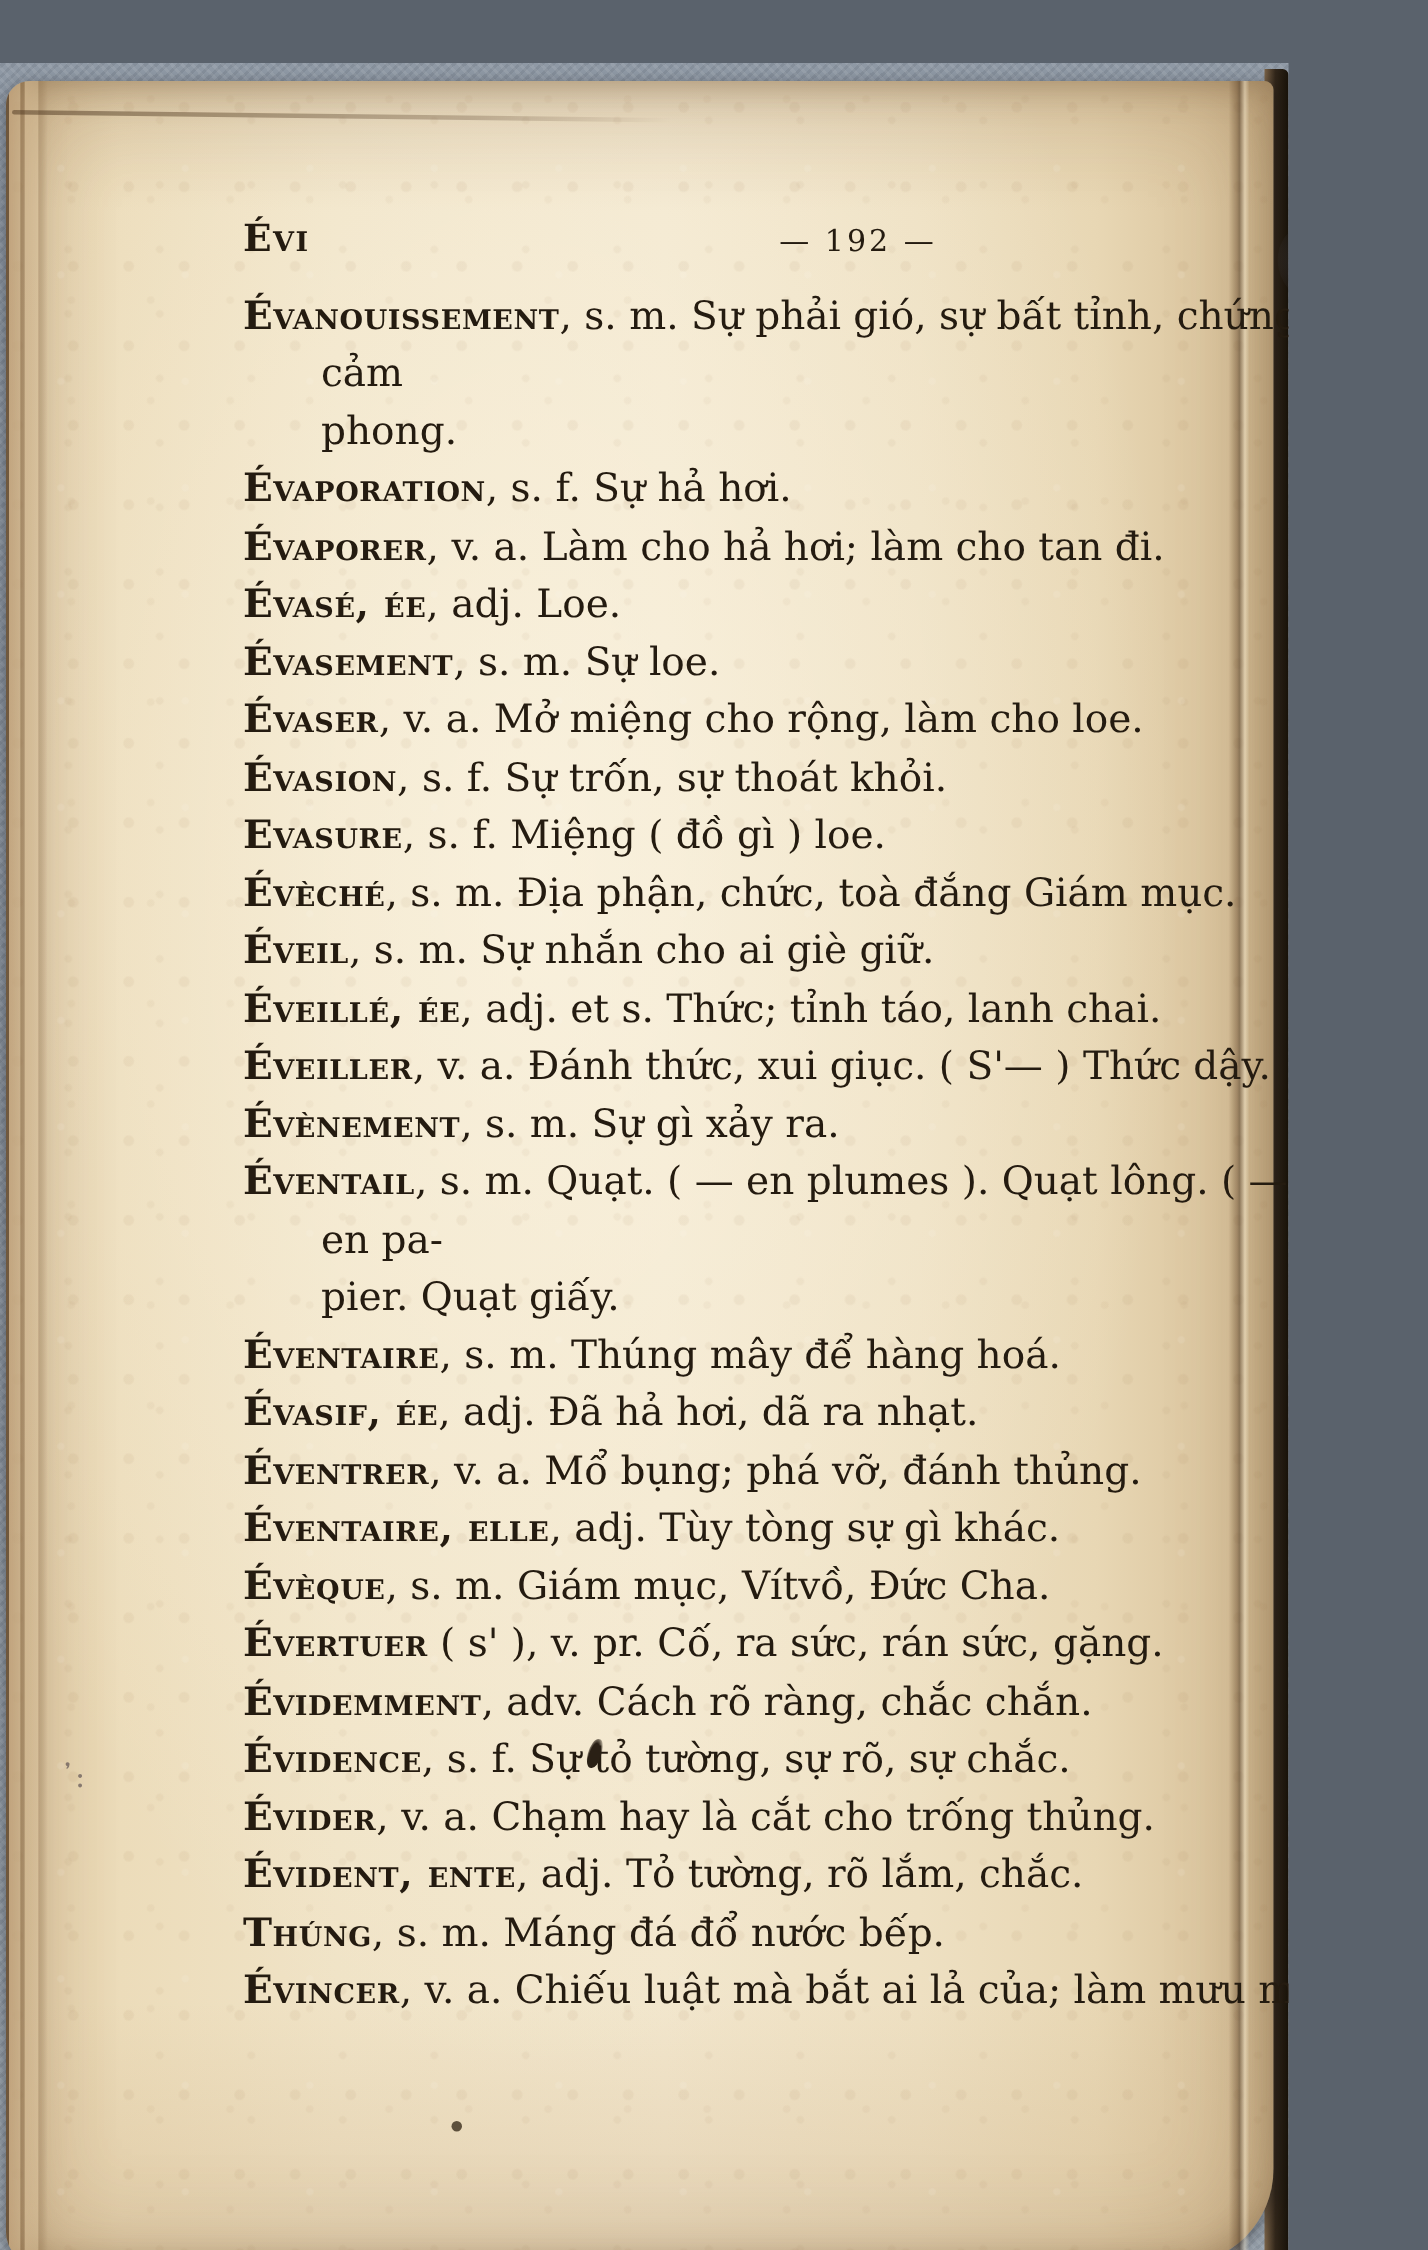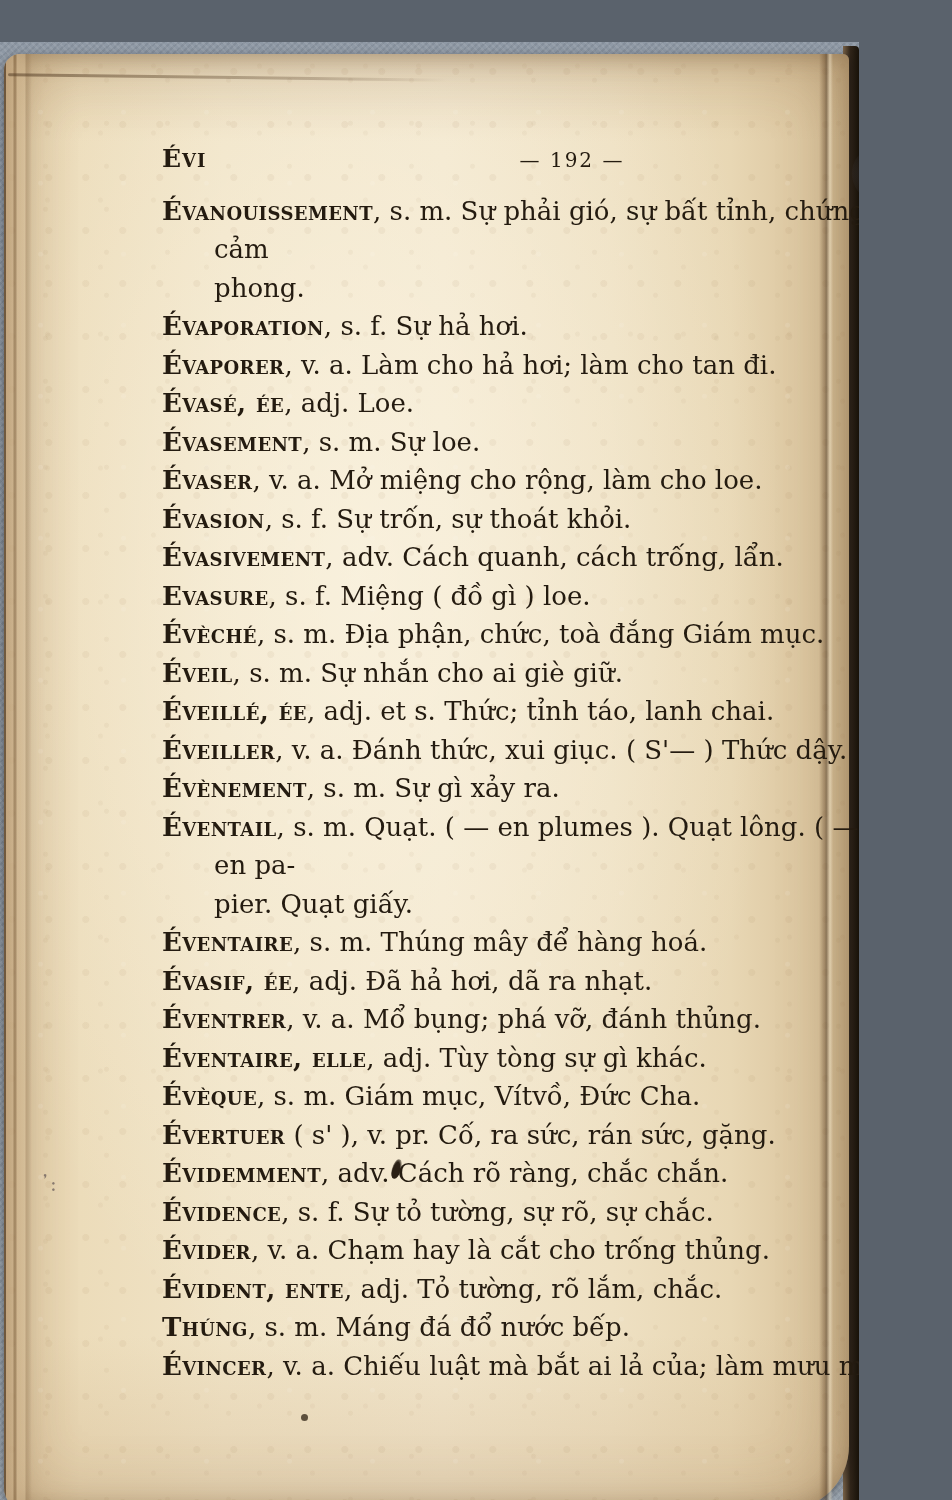--- a/index.html
+++ b/index.html
@@ -185,21 +185,20 @@
         <span class="page-number">— 192 —</span>
       </div>
       <div class="entries">
           <div class="entry"><span class="seg-head">Évanouissement</span><span class="seg-plain">, </span><span class="seg-ital">s. m.</span><span class="seg-plain"> Sự phải gió, sự bất tỉnh, chứng cảm</span><br><span class="seg-plain">phong.</span></div>
           <div class="entry"><span class="seg-head">Évaporation</span><span class="seg-plain">, </span><span class="seg-ital">s. f.</span><span class="seg-plain"> Sự hả hơi.</span></div>
           <div class="entry"><span class="seg-head">Évaporer</span><span class="seg-plain">, </span><span class="seg-ital">v. a.</span><span class="seg-plain"> Làm cho hả hơi; làm cho tan đi.</span></div>
           <div class="entry"><span class="seg-head">Évasé, ée</span><span class="seg-plain">, </span><span class="seg-ital">adj.</span><span class="seg-plain"> Loe.</span></div>
           <div class="entry"><span class="seg-head">Évasement</span><span class="seg-plain">, </span><span class="seg-ital">s. m.</span><span class="seg-plain"> Sự loe.</span></div>
           <div class="entry"><span class="seg-head">Évaser</span><span class="seg-plain">, </span><span class="seg-ital">v. a.</span><span class="seg-plain"> Mở miệng cho rộng, làm cho loe.</span></div>
           <div class="entry"><span class="seg-head">Évasion</span><span class="seg-plain">, </span><span class="seg-ital">s. f.</span><span class="seg-plain"> Sự trốn, sự thoát khỏi.</span></div>
-          <div class="entry"><span class="seg-head">Évasivement</span><span class="seg-plain">, </span><span class="seg-ital">adv.</span><span class="seg-plain"> Cách quanh, cách trống, lẩn.</span></div>
           <div class="entry"><span class="seg-head">Evasure</span><span class="seg-plain">, </span><span class="seg-ital">s. f.</span><span class="seg-plain"> Miệng ( đồ gì ) loe.</span></div>
           <div class="entry"><span class="seg-head">Évèché</span><span class="seg-plain">, </span><span class="seg-ital">s. m.</span><span class="seg-plain"> Địa phận, chức, toà đắng Giám mục.</span></div>
           <div class="entry"><span class="seg-head">Éveil</span><span class="seg-plain">, </span><span class="seg-ital">s. m.</span><span class="seg-plain"> Sự nhắn cho ai giè giữ.</span></div>
           <div class="entry"><span class="seg-head">Éveillé, ée</span><span class="seg-plain">, </span><span class="seg-ital">adj. et s.</span><span class="seg-plain"> Thức; tỉnh táo, lanh chai.</span></div>
           <div class="entry"><span class="seg-head">Éveiller</span><span class="seg-plain">, </span><span class="seg-ital">v. a.</span><span class="seg-plain"> Đánh thức, xui giục. ( S'— ) Thức dậy.</span></div>
           <div class="entry"><span class="seg-head">Évènement</span><span class="seg-plain">, </span><span class="seg-ital">s. m.</span><span class="seg-plain"> Sự gì xảy ra.</span></div>
           <div class="entry"><span class="seg-head">Éventail</span><span class="seg-plain">, </span><span class="seg-ital">s. m.</span><span class="seg-plain"> Quạt. ( — en plumes ). Quạt lông. ( — en pa-</span><br><span class="seg-plain">pier. Quạt giấy.</span></div>
           <div class="entry"><span class="seg-head">Éventaire</span><span class="seg-plain">, </span><span class="seg-ital">s. m.</span><span class="seg-plain"> Thúng mây để hàng hoá.</span></div>
           <div class="entry"><span class="seg-head">Évasif, ée</span><span class="seg-plain">, </span><span class="seg-ital">adj.</span><span class="seg-plain"> Đã hả hơi, dã ra nhạt.</span></div>
           <div class="entry"><span class="seg-head">Éventrer</span><span class="seg-plain">, </span><span class="seg-ital">v. a.</span><span class="seg-plain"> Mổ bụng; phá vỡ, đánh thủng.</span></div>

